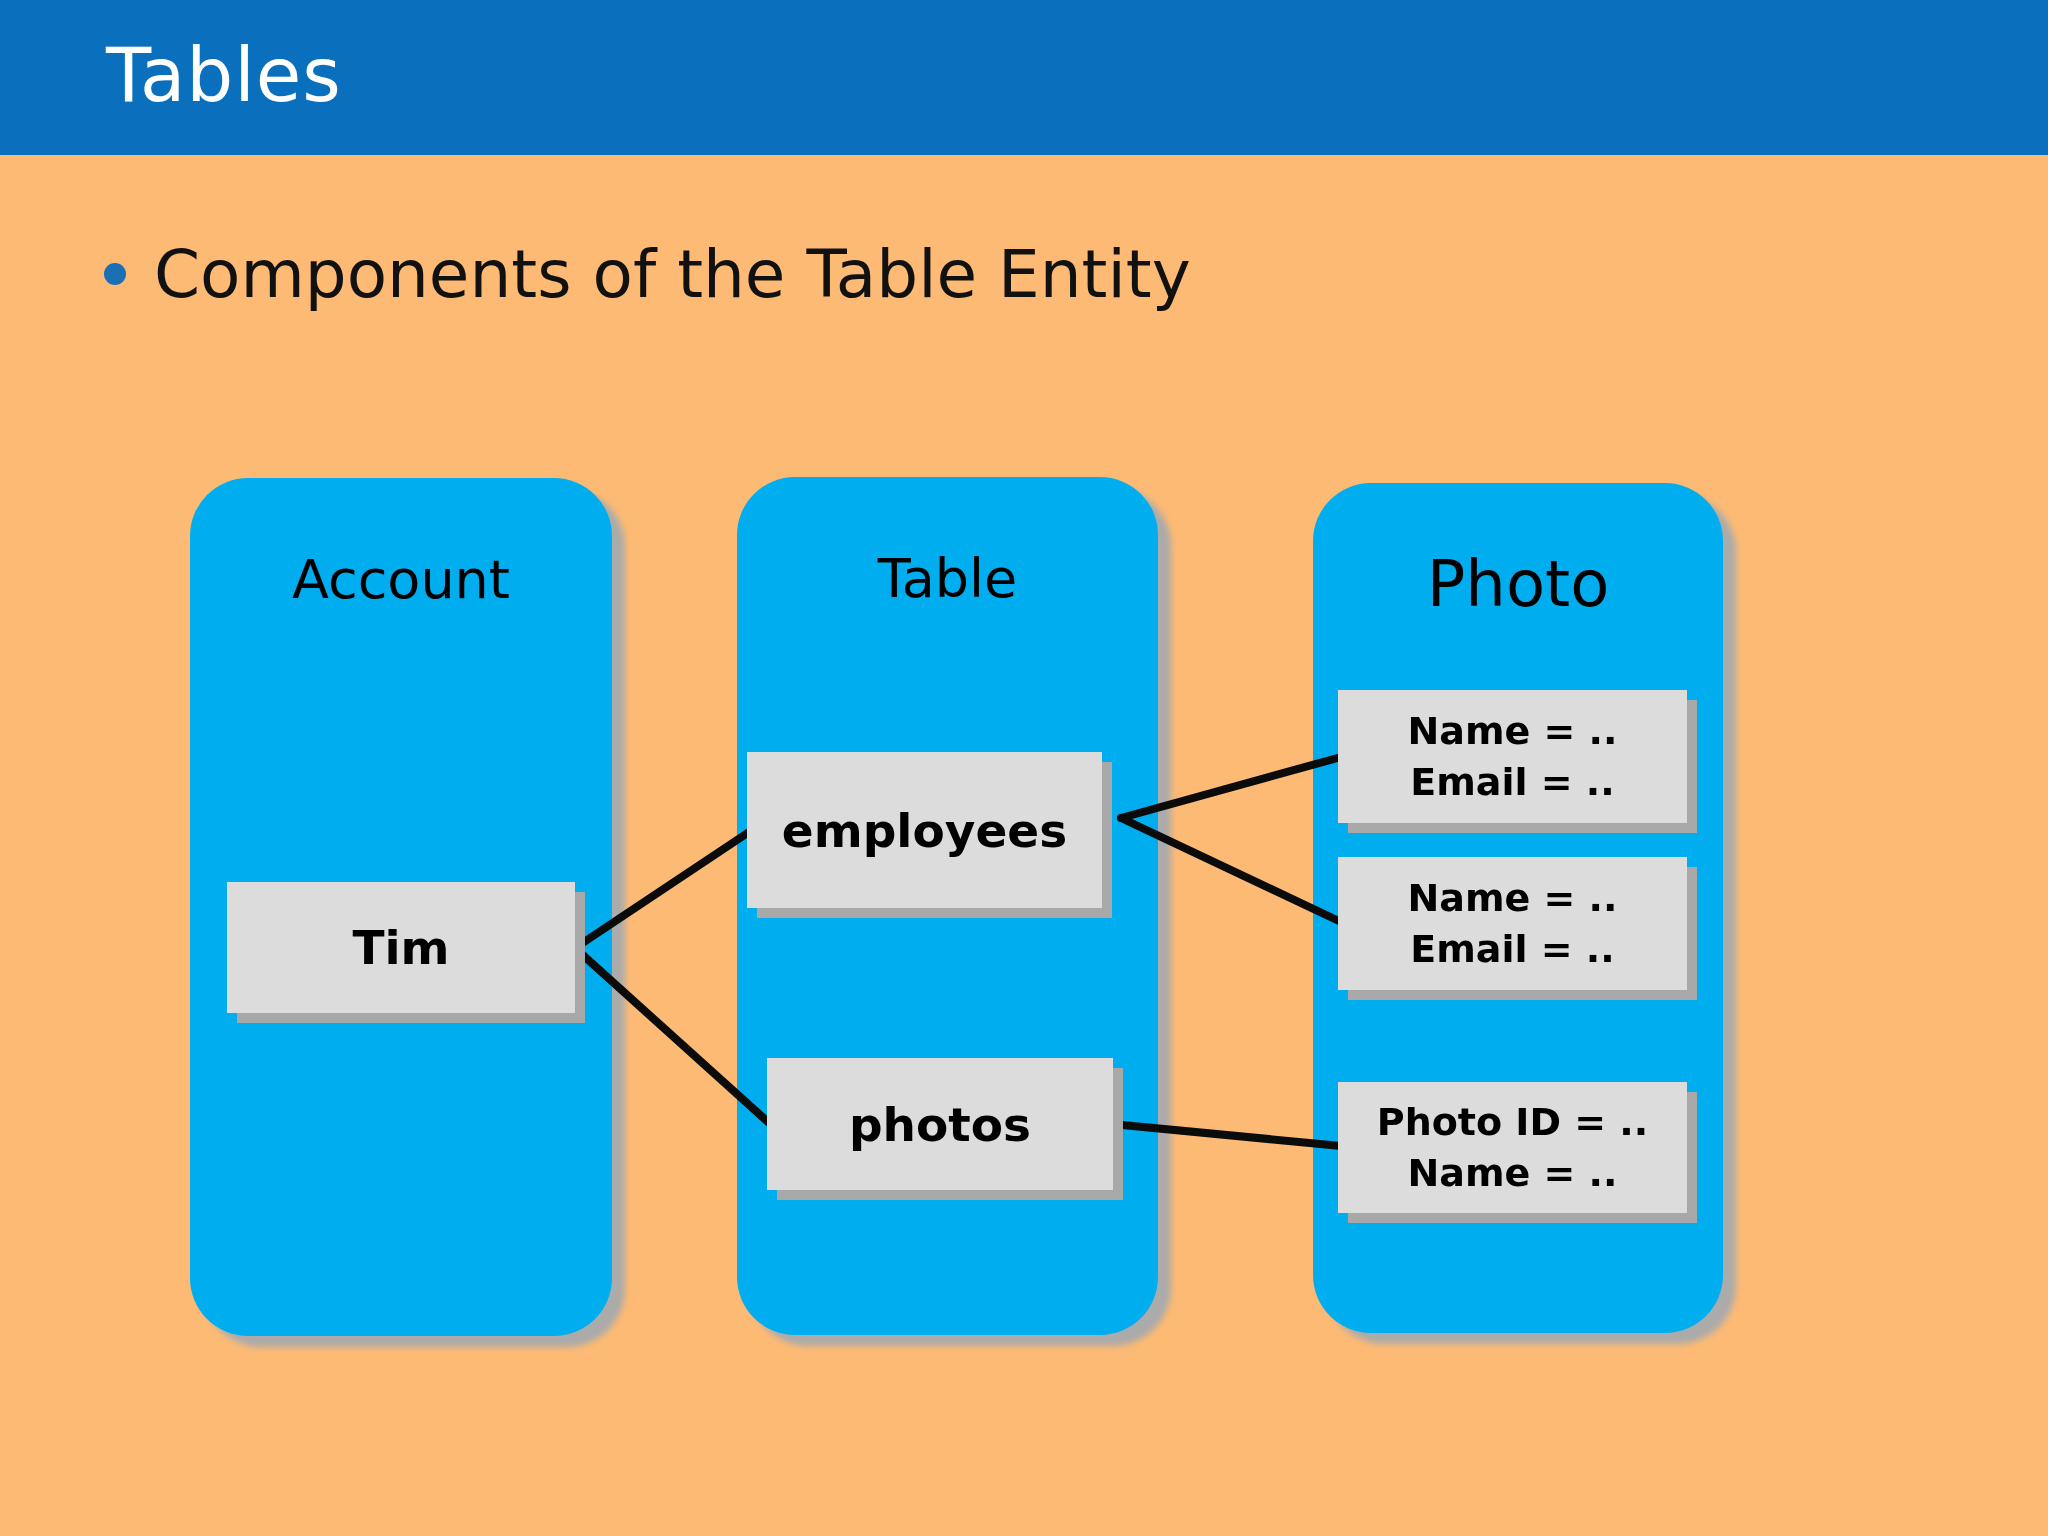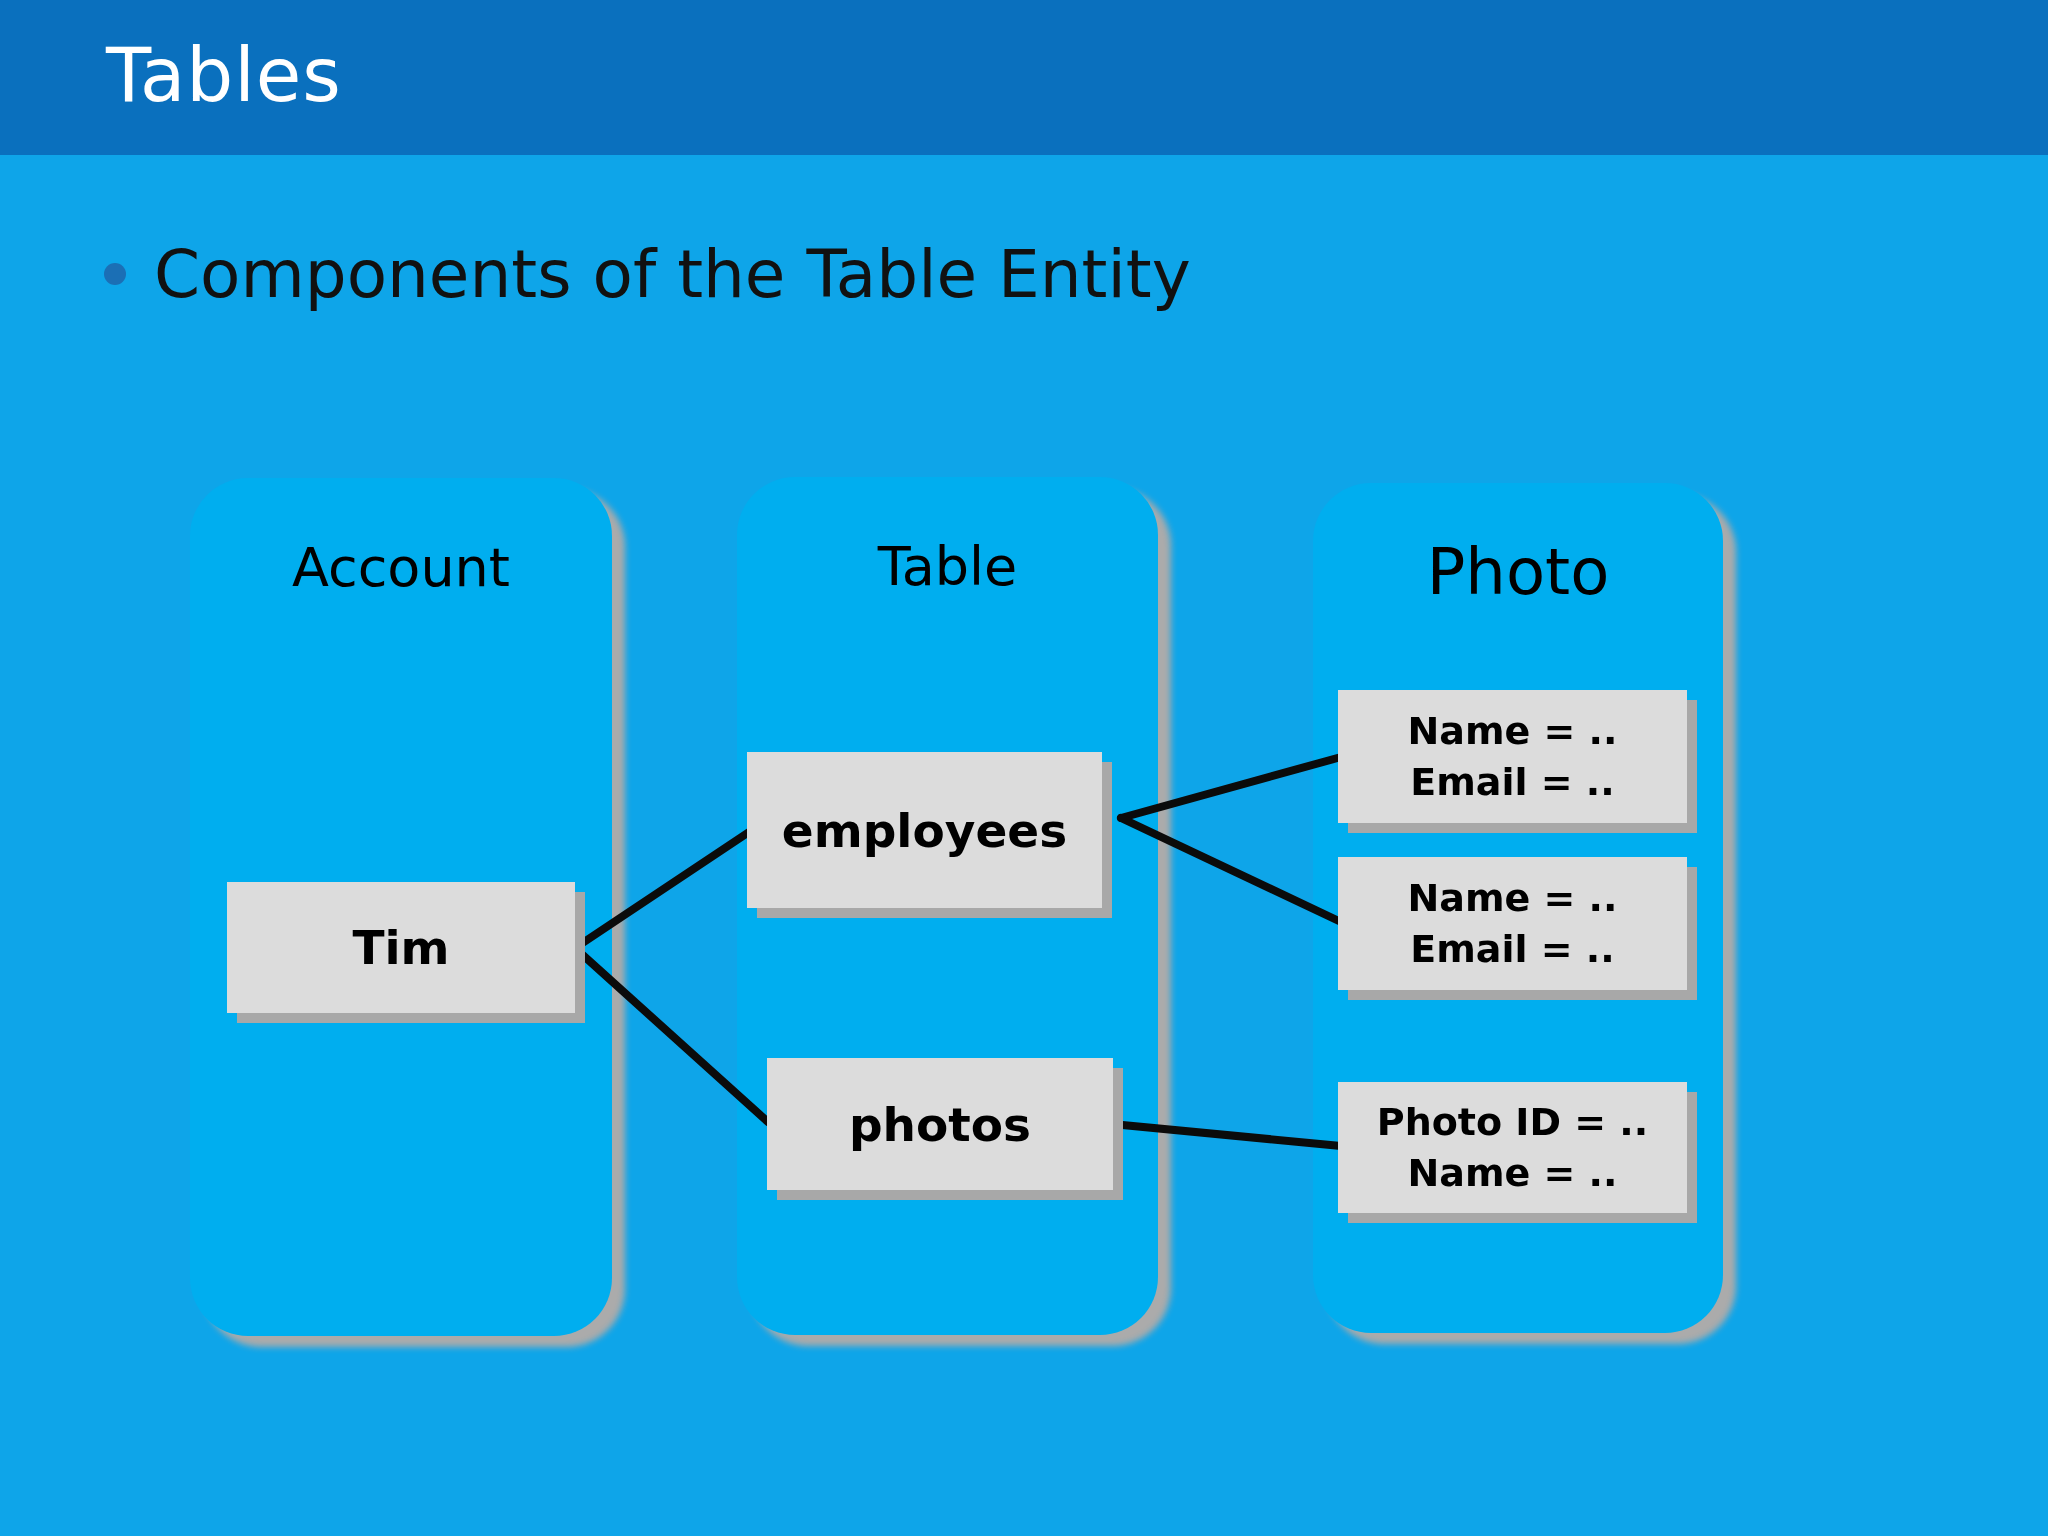--- a/index.html
+++ b/index.html
@@ -1,20 +1,20 @@
 <!DOCTYPE html>
 <html><head>
 <meta charset="utf-8">
 <style>
   html, body { margin: 0; padding: 0; background: #ffffff; }
   .slide {
     position: relative;
     width: 2048px;
     height: 1536px;
-    background: #0ea5e9;
+    background: #fdba74;
     overflow: hidden;
     font-family: "DejaVu Sans", "Liberation Sans", sans-serif;
   }
 
   
   .header {
     position: absolute;
     left: 0; top: 0;
     width: 2048px; height: 155px;
     background: #0a70be;
@@ -61,20 +61,21 @@
     border-radius: 58px;
     box-shadow: 13px 11px 6px #ababab;
     z-index: 1;
   }
   .panel .panel-label {
     position: absolute;
     left: 0; right: 0;
     text-align: center;
     color: #000000;
     font-weight: 400;
+    margin-top: 12px;
   }
   .panel-account { left: 190px; top: 478px; width: 422px; height: 858px; }
   .panel-table   { left: 737px; top: 477px; width: 421px; height: 858px; }
   .panel-entity  { left: 1313px; top: 483px; width: 410px; height: 850px; }
   .panel-account .panel-label { top: 58px;  font-size: 54px; }
   .panel-table   .panel-label { top: 58px;  font-size: 54px; }
   .panel-entity  .panel-label { top: 52px;  font-size: 64px; }
 
   
   .connectors {

